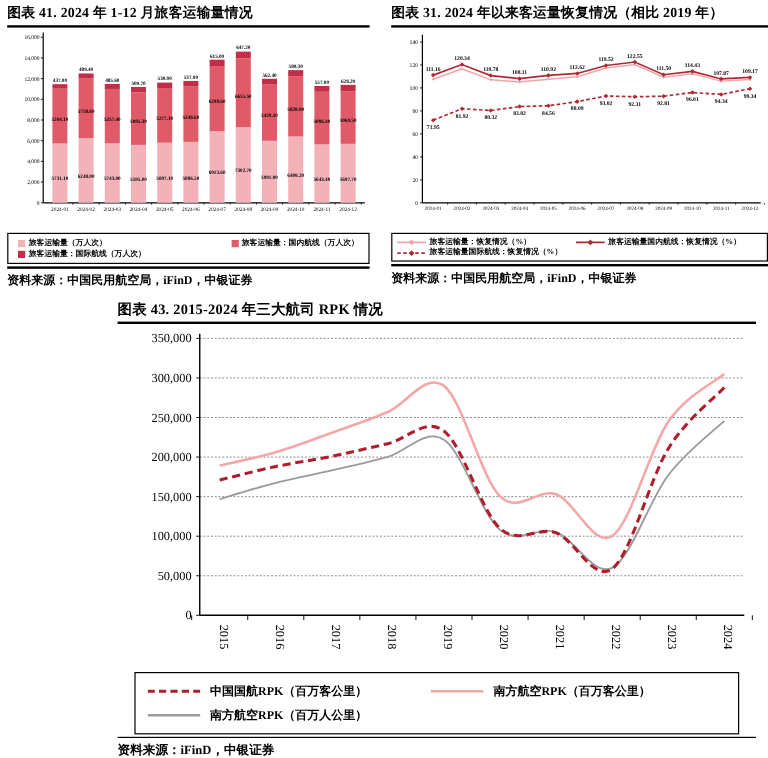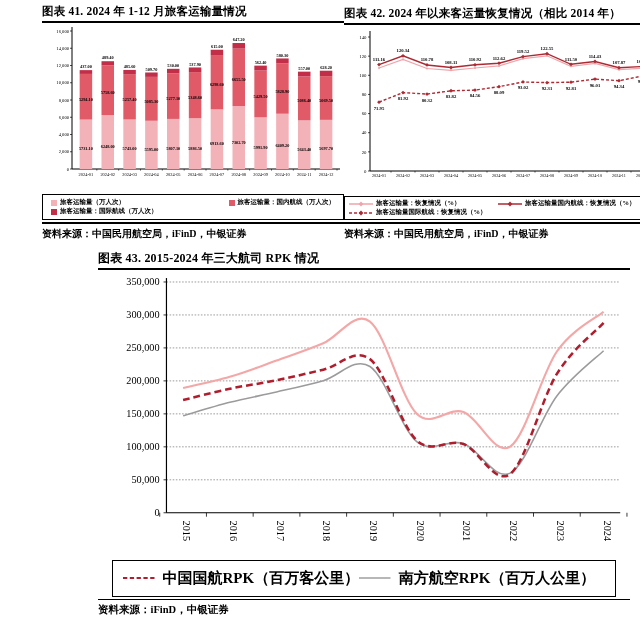--- a/index.html
+++ b/index.html
@@ -1,35 +1,35 @@
 <!DOCTYPE html>
 <html><head>
 <meta charset="utf-8">
 <style>
   html,body{margin:0;padding:0;background:#fff;}
   body{width:640px;height:632px;overflow:hidden;font-family:"Liberation Serif","DejaVu Serif",serif;color:#000;}
   .page{padding:4px 6px 0 6px;}
-  .toprow{display:flex;gap:0;align-items:flex-end;margin-left:36px;}
+  .toprow{display:flex;gap:18px;align-items:flex-start;}
   .figblock{display:flex;flex-direction:column;}
   .fig41{width:302px;}
   .fig42{width:314px;}
   .fig43{width:532px;margin-left:92px;margin-top:10px;}
   .figtitle{font-weight:bold;font-size:11.5px;line-height:15px;letter-spacing:0.2px;white-space:nowrap;}
   .fig43 .figtitle{font-size:12px;font-family:Liberation Serif, serif;}
   .rule{height:2px;background:#000;margin-top:2px;}
   .rule2{height:1.5px;background:#000;margin-top:2px;}
   svg{display:block;font-family:"Liberation Serif","DejaVu Serif",serif;}
   .legendbox{border:1px solid #000;display:flex;flex-wrap:wrap;align-items:center;padding:2px 4px;margin-top:1px;}
   .lg-item{display:flex;align-items:center;gap:3px;font-size:6.5px;font-weight:bold;white-space:nowrap;}
   .legendbox.cols2 .lg-item{width:49%;}
   .sw{display:inline-block;width:6px;height:6px;flex:0 0 auto;}
   .srcline{font-size:10px;font-weight:bold;margin-top:3px;white-space:nowrap;}
   .fig43 .srcline{font-size:10.5px;}
   .legend43{border:1px solid #000;display:flex;flex-wrap:wrap;align-items:center;padding:5px 10px;margin:2px 14px 0 14px;}
-  .legend43 .lg-item{width:49%;font-size:15px;padding:3px 0;}
+  .legend43 .lg-item{width:49%;font-size:10px;padding:3px 0;}
 </style>
 </head>
 <body>
 
 <div class="page">
 
   <div class="toprow">
 
     <div class="figblock fig41">
       <div class="figtitle">图表 41. 2024 年 1-12 月旅客运输量情况</div>
@@ -164,21 +164,21 @@
           <span class="lg-item">
             <span class="sw" style="background: rgb(194, 46, 72);"></span>
             <span>旅客运输量：国际航线（万人次）</span>
           </span>
         </div>
       <div class="rule2"></div>
       <div class="srcline">资料来源：中国民用航空局，iFinD，中银证券</div>
     </div>
 
     <div class="figblock fig42">
-      <div class="figtitle">图表 42. 2024 年以来客运量恢复情况（相比 2014 年）</div>
+      <div class="figtitle">图表 31. 2024 年以来客运量恢复情况（相比 2019 年）</div>
       <div class="rule"></div>
       <svg id="svg42" width="314" height="170" viewBox="0 0 314 170">
           <line x1="24" y1="146" x2="26" y2="146" stroke="#000" stroke-width="0.7"></line>
           <text x="22.5" y="147.7" text-anchor="end" font-size="4.8">0</text>
           <line x1="24" y1="126.85714285714286" x2="26" y2="126.85714285714286" stroke="#000" stroke-width="0.7"></line>
           <text x="22.5" y="128.55714285714285" text-anchor="end" font-size="4.8">20</text>
           <line x1="24" y1="107.71428571428572" x2="26" y2="107.71428571428572" stroke="#000" stroke-width="0.7"></line>
           <text x="22.5" y="109.41428571428573" text-anchor="end" font-size="4.8">40</text>
           <line x1="24" y1="88.57142857142858" x2="26" y2="88.57142857142858" stroke="#000" stroke-width="0.7"></line>
           <text x="22.5" y="90.27142857142859" text-anchor="end" font-size="4.8">60</text>
@@ -365,20 +365,26 @@
       </svg>
     <div class="legend43" id="legend43">
         <span class="lg-item">
           <svg width="44" height="10" viewBox="0 0 44 10" style="margin-right: 5px;">
             <line x1="0" y1="5" x2="44" y2="5" stroke="#B01E2E" stroke-width="2.6" stroke-dasharray="6,3.5"></line>
           </svg>
           <span>中国国航RPK（百万客公里）</span>
         </span>
         <span class="lg-item">
           <svg width="44" height="10" viewBox="0 0 44 10" style="margin-right: 5px;">
+            <line x1="0" y1="5" x2="44" y2="5" stroke="#F4A7A7" stroke-width="2"></line>
+          </svg>
+          <span>南方航空RPK（百万客公里）</span>
+        </span>
+        <span class="lg-item">
+          <svg width="44" height="10" viewBox="0 0 44 10" style="margin-right: 5px;">
             <line x1="0" y1="5" x2="44" y2="5" stroke="#9B9B9B" stroke-width="2"></line>
           </svg>
           <span>南方航空RPK（百万人公里）</span>
         </span>
       </div>
     <div class="rule2"></div>
     <div class="srcline">资料来源：iFinD，中银证券</div>
   </div>
 
 </div>

